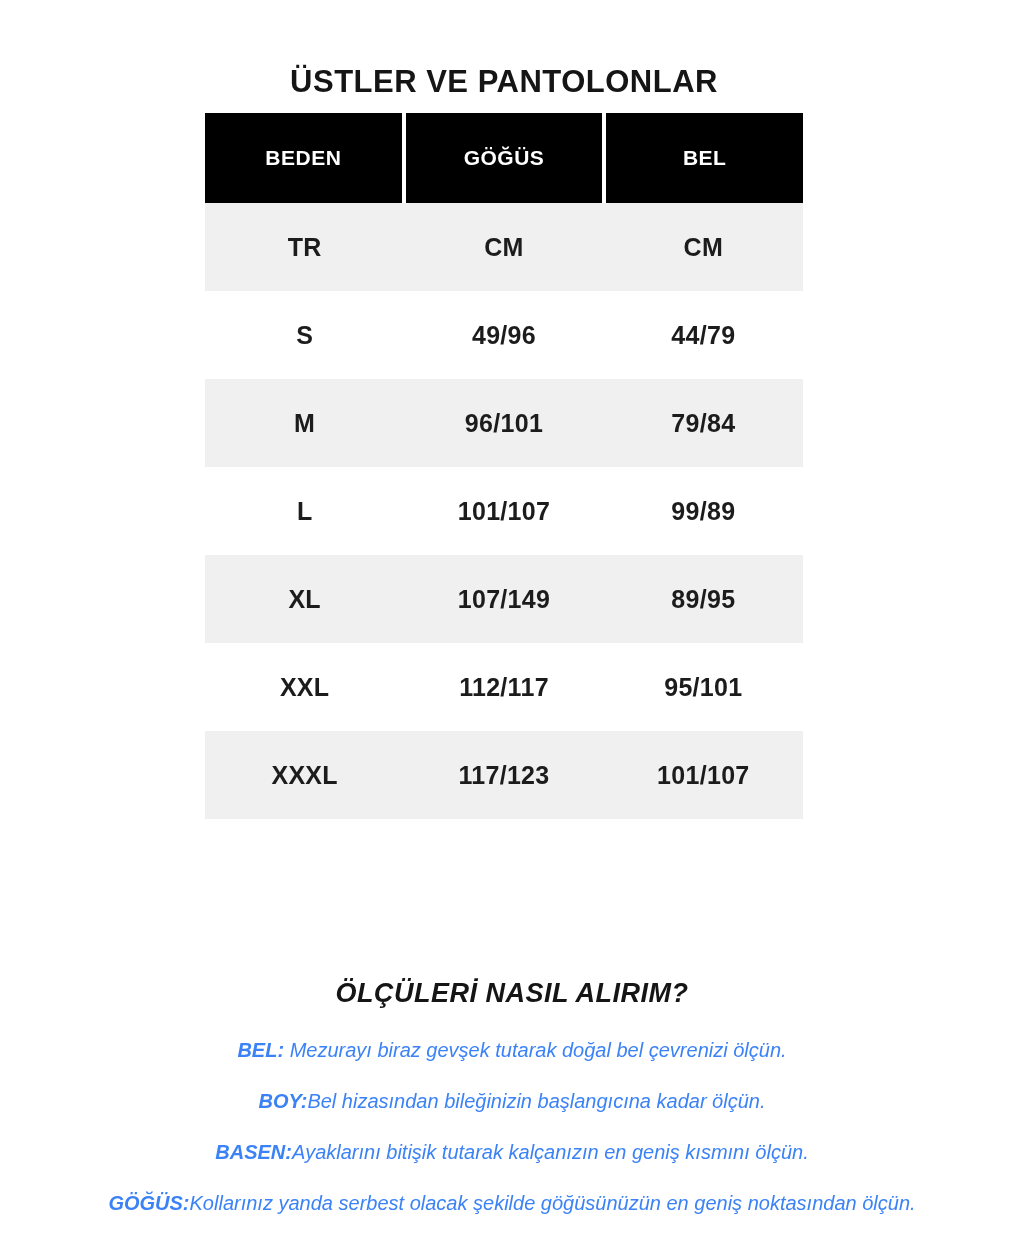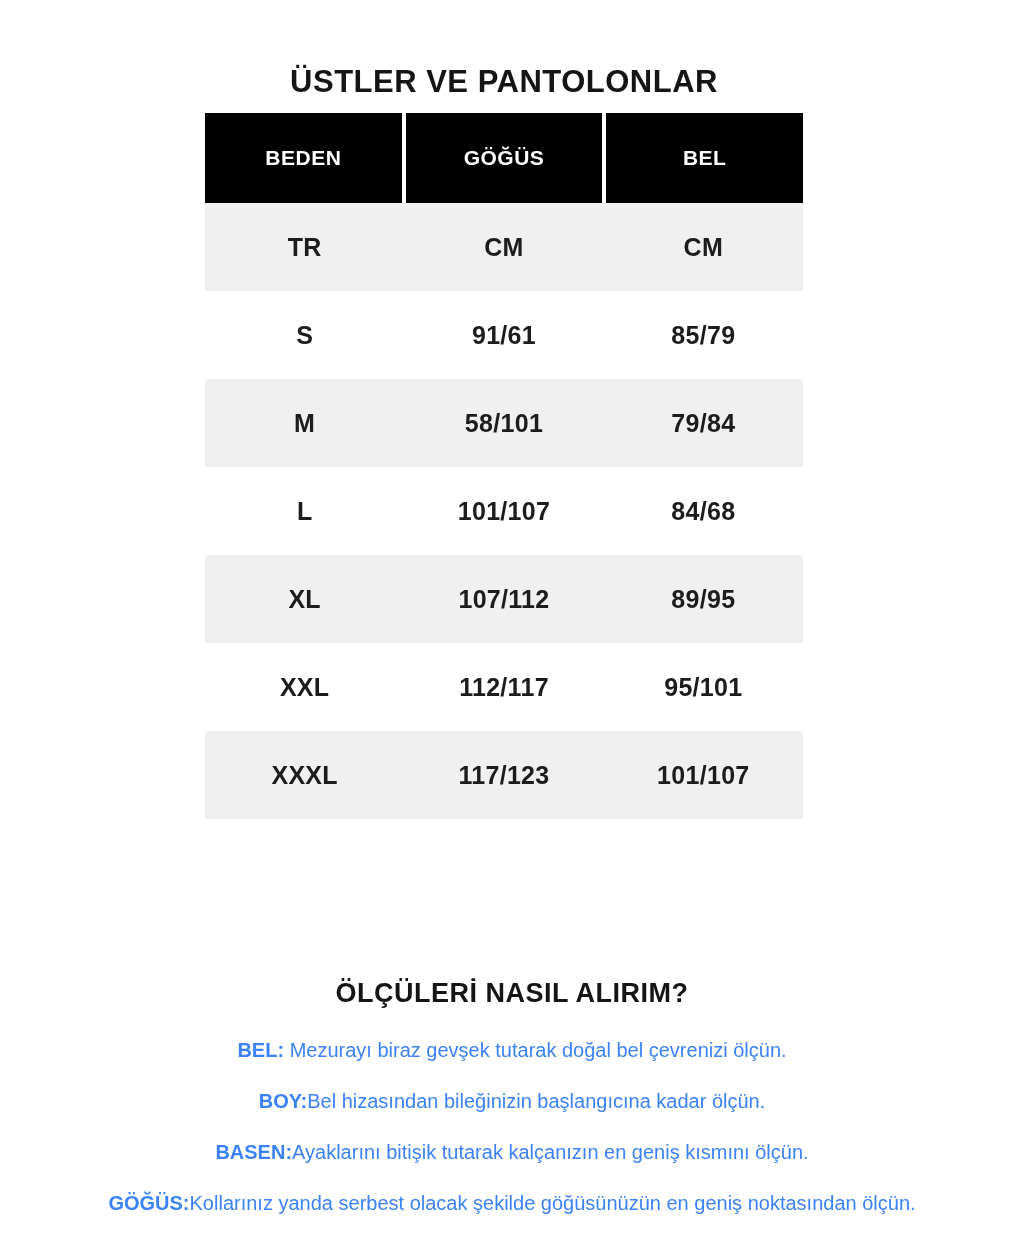--- a/index.html
+++ b/index.html
@@ -68,20 +68,21 @@
     font-size: 25px;
     letter-spacing: 0.3px;
     color: #1c1c1c;
   }
   .guide {
     position: absolute;
     top: 978px;
     left: 0;
     width: 1024px;
     text-align: center;
+    font-style: italic;
   }
   .guide-heading {
     font-size: 27px;
     font-weight: bold;
     letter-spacing: 0.5px;
     color: #151515;
   }
   .guide-line {
     margin-top: 30px;
     font-size: 20px;
@@ -107,39 +108,39 @@
     </div>
 
     <div class="tr alt">
       <div class="td">TR</div>
       <div class="td">CM</div>
       <div class="td">CM</div>
     </div>
 
     <div class="tr">
       <div class="td">S</div>
-      <div class="td">91/61</div>
-      <div class="td">85/79</div>
+      <div class="td">49/96</div>
+      <div class="td">44/79</div>
     </div>
 
     <div class="tr alt">
       <div class="td">M</div>
-      <div class="td">58/101</div>
+      <div class="td">96/101</div>
       <div class="td">79/84</div>
     </div>
 
     <div class="tr">
       <div class="td">L</div>
       <div class="td">101/107</div>
-      <div class="td">84/68</div>
+      <div class="td">99/89</div>
     </div>
 
     <div class="tr alt">
       <div class="td">XL</div>
-      <div class="td">107/112</div>
+      <div class="td">107/149</div>
       <div class="td">89/95</div>
     </div>
 
     <div class="tr">
       <div class="td">XXL</div>
       <div class="td">112/117</div>
       <div class="td">95/101</div>
     </div>
 
     <div class="tr alt">

